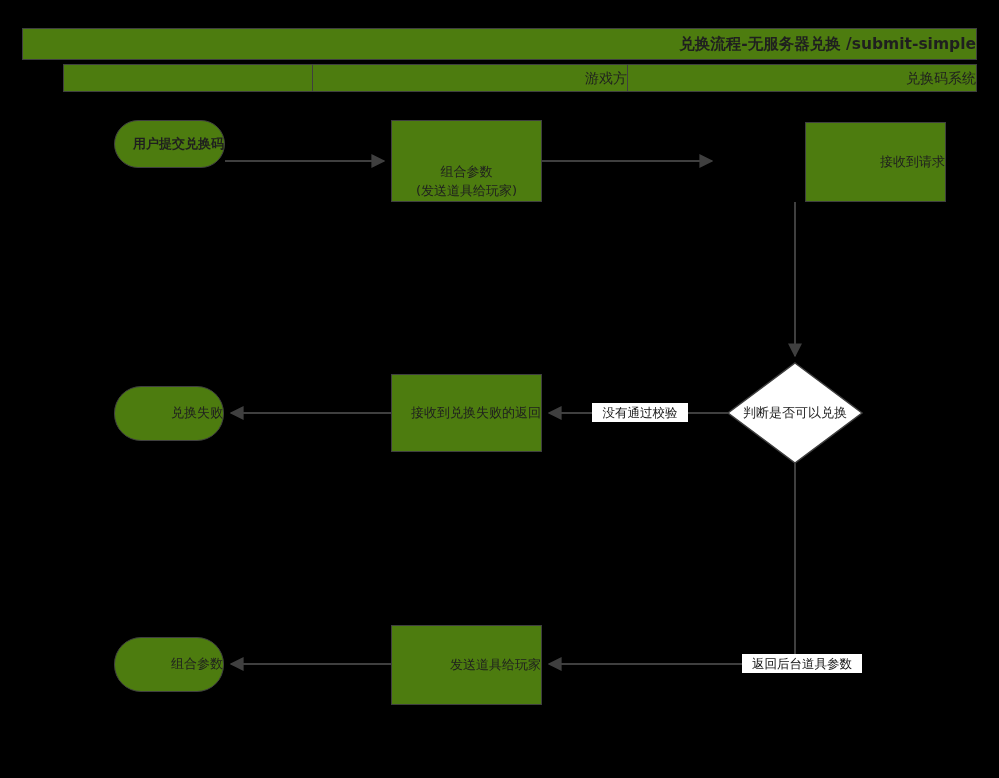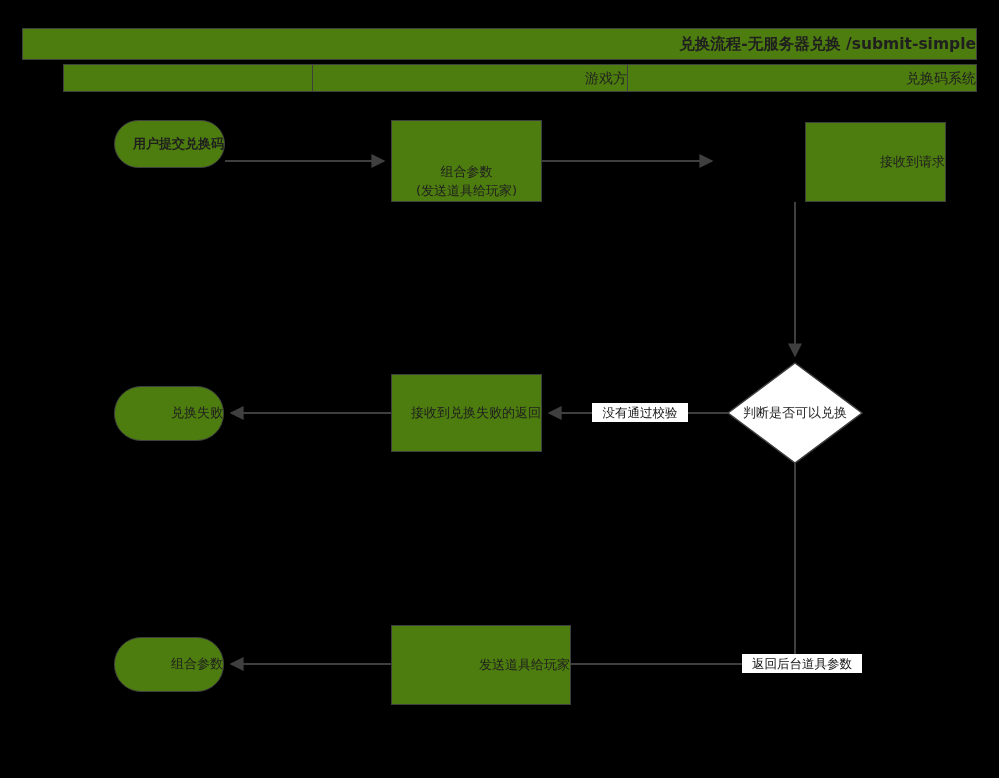--- a/index.html
+++ b/index.html
@@ -46,21 +46,21 @@
   }
   .lane-player  { left: 22px;  width: 291px; margin-left: 41px; }
   .lane-game    { left: 312px; width: 316px; }
   .lane-system  { left: 627px; width: 350px; }
   .stadium { border-radius: 27px; }
   .node-submit        { left: 114px; top: 120px; width: 111px; height: 48px; font-weight: bold; }
   .node-combine       { left: 391px; top: 120px; width: 151px; height: 82px; flex-direction: column; }
   .node-receive-req   { left: 760px; top: 122px; width: 141px; height: 80px; margin-left: 45px; }
   .node-receive-fail  { left: 391px; top: 374px; width: 151px; height: 78px; }
   .node-fail          { left: 114px; top: 386px; width: 110px; height: 55px; }
-  .node-send-item     { left: 391px; top: 625px; width: 180px; height: 80px; }
+  .node-send-item     { left: 391px; top: 625px; width: 151px; height: 80px; }
   .node-success       { left: 114px; top: 637px; width: 110px; height: 55px; }
   .diamond-label {
     position: absolute;
     left: 728px; top: 363px; width: 134px; height: 100px;
     display: flex; align-items: center; justify-content: center;
     color: #1f1f1f; font-size: 13px; text-align: center;
     background: transparent; border: none;
   }
   .edge-label {
     position: absolute;

